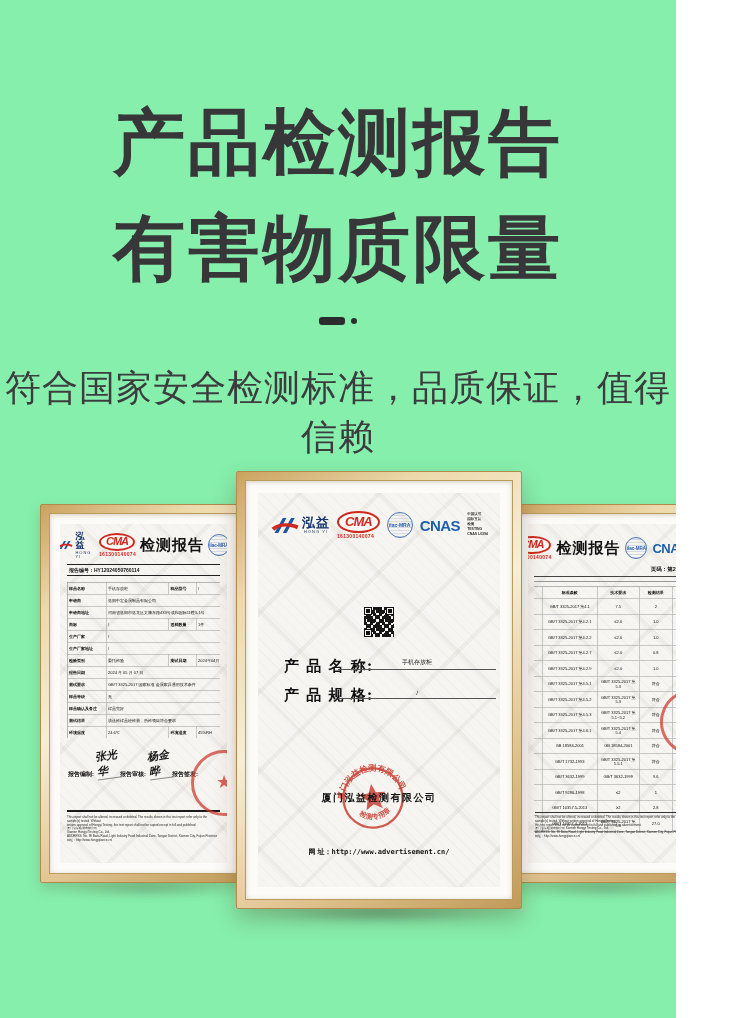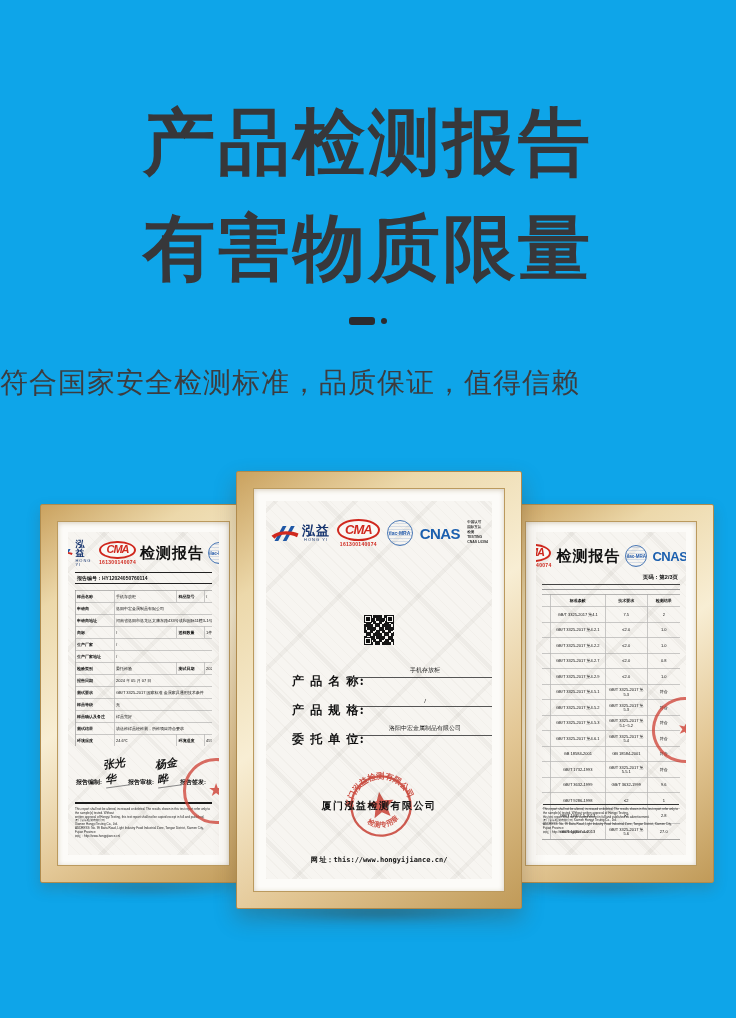--- a/index.html
+++ b/index.html
@@ -1,38 +1,38 @@
 <!DOCTYPE html>
 <html><head>
 <meta charset="utf-8">
 <style>
   html,body{margin:0;padding:0;background:#ffffff;font-family:"Liberation Sans",sans-serif;}
-  .stage{position:relative;width:736px;height:1018px;background:#0ea5e9;overflow:hidden;}
+  .stage{position:relative;width:676px;height:1018px;background:#86efac;overflow:hidden;}
 
   
   .hero-title{position:absolute;left:0;width:100%;text-align:center;font-weight:800;
     font-size:72px;letter-spacing:3px;color:#37373a;line-height:1;}
   .t1{top:106px}.t2{top:212px}
   .divider{position:absolute;top:317px;left:50%;transform:translateX(-50%);
     display:flex;align-items:center;gap:6px;}
   .divider .dash{width:26px;height:8px;border-radius:3px;background:#2c2c2f;}
   .divider .dot{width:6px;height:6px;border-radius:50%;background:#2c2c2f;}
-  .subtitle{position:absolute;top:364px;width:100%;font-size:28px;
+  .subtitle{position:absolute;top:364px;width:100%;text-align:center;font-size:36px;
     color:#3c3c3f;letter-spacing:1px;font-weight:500;}
 
   
   .gshadow{position:absolute;filter:blur(4px);border-radius:50%;
     background:radial-gradient(ellipse at center,rgba(60,55,50,.30),rgba(60,55,50,0) 65%);}
   .sh-left{left:52px;top:880px;width:190px;height:16px;}
   .sh-right{left:510px;top:880px;width:190px;height:16px;}
   .sh-center{left:246px;top:903px;width:268px;height:20px;
     background:radial-gradient(ellipse at center,rgba(55,50,45,.38),rgba(55,50,45,0) 66%);}
 
   
-  .frame{position:absolute;padding:16px;border:1px solid #b08b4d;border-radius:2px;box-sizing:border-box;
+  .frame{position:absolute;padding:8px;border:1px solid #b08b4d;border-radius:2px;box-sizing:border-box;
     background:linear-gradient(145deg,#caa25f 0%,#ecd8aa 20%,#f8eed4 46%,#e3c795 72%,#c09a58 100%);
     box-shadow:0 6px 14px rgba(90,70,40,.22);}
   .f-left{left:40px;top:504px;width:207px;height:379px;z-index:1;}
   .f-right{left:508px;top:504px;width:206px;height:379px;z-index:1;}
   .f-center{left:236px;top:471px;width:286px;height:438px;z-index:3;
     box-shadow:0 10px 22px rgba(80,60,35,.30);}
   .mat{width:100%;height:100%;background:#fcfbf8;border:1px solid #bb9a5e;box-sizing:border-box;
     box-shadow:inset 0 1px 5px rgba(120,90,40,.28);padding:10px;}
   .f-center .mat{padding:12px;}
   .paper{position:relative;width:100%;height:100%;background:#f7f5f1;overflow:hidden;color:#222;}
@@ -45,21 +45,21 @@
   
   .logo-row{position:absolute;left:0;width:100%;display:flex;justify-content:center;align-items:center;z-index:2;}
   .c-logos{top:16px;height:32px;gap:7px;}
   .l-logos{top:8px;height:26px;gap:4px;}
   .r-logos{top:10px;height:28px;gap:5px;}
   .hy-block{display:flex;align-items:center;gap:2px;}
   .hy-txt{display:flex;flex-direction:column;align-items:center;line-height:1;}
   .hy-cn{font-family:"DejaVu Serif",serif;font-weight:700;color:#17356f;font-size:13px;letter-spacing:1px;}
   .l-logos .hy-cn{font-size:9px;}
   .hy-en{font-size:4px;color:#17356f;letter-spacing:1px;margin-top:1px;}
-  .cma-block{display:flex;flex-direction:column;align-items:center;line-height:1;}
+  .cma-block{display:flex;flex-direction:column;align-items:flex-start;line-height:1;}
   .cma-oval{border:2.5px solid #d0281e;border-radius:50%;color:#d0281e;font-weight:800;font-style:italic;
     font-size:13px;line-height:1;padding:2px 6px 3px;letter-spacing:-1px;background:rgba(255,255,255,.4);}
   .l-logos .cma-oval,.r-logos .cma-oval{font-size:11px;padding:1px 5px 2px;border-width:2px;}
   .cma-num{color:#d0281e;font-size:5px;font-weight:700;margin-top:1px;letter-spacing:.3px;}
   .rep-title{font-size:15px;font-weight:800;color:#111;letter-spacing:1px;white-space:nowrap;}
   .ilac{width:24px;height:24px;border-radius:50%;border:1px solid #4a78b5;color:#2a5fae;font-size:5px;
     font-weight:700;display:flex;align-items:center;justify-content:center;flex:none;
     background:repeating-linear-gradient(0deg,rgba(90,130,190,.22) 0 1px,transparent 1px 3px);}
   .l-logos .ilac,.r-logos .ilac{width:20px;height:20px;font-size:4.5px;}
   .cnas{font-size:15px;font-weight:800;color:#1b5fae;letter-spacing:-.5px;}
@@ -70,22 +70,22 @@
   .c-title{position:absolute;top:90px;width:100%;text-align:center;font-family:"DejaVu Serif",serif;
     font-weight:700;font-size:17px;letter-spacing:8px;text-indent:8px;color:#101010;z-index:2;}
   .qr{position:absolute;top:114px;left:50%;margin-left:-15px;width:30px;height:30px;z-index:2;
     background:repeating-conic-gradient(#161616 0 25%,transparent 0 50%) 0 0/6px 6px,
                repeating-conic-gradient(#161616 0 25%,transparent 0 50%) 2px 3px/9px 9px,#f6f4f0;}
   .qr i{position:absolute;width:8px;height:8px;border:1.6px solid #111;background:#f6f4f0;box-sizing:border-box;}
   .qr i::after{content:"";position:absolute;inset:1px;background:#111;}
   .q1{left:0;top:0}.q2{right:0;top:0}.q3{left:0;bottom:0}
   .fields{position:absolute;top:160px;left:0;width:100%;z-index:2;}
   .field{position:relative;height:29px;}
-  .flabel{position:absolute;left:26px;top:12px;font-family:"DejaVu Serif",serif;font-weight:700;
-    font-size:12px;letter-spacing:1px;color:#111;white-space:nowrap;}
+  .flabel{position:absolute;left:26px;top:4px;font-family:"DejaVu Serif",serif;font-weight:700;
+    font-size:15px;letter-spacing:1px;color:#111;white-space:nowrap;}
   .fval{position:absolute;left:80px;width:158px;top:2px;height:15px;border-bottom:1px solid #555;
     text-align:center;font-size:6px;color:#222;display:flex;align-items:flex-end;justify-content:center;padding-bottom:2px;box-sizing:border-box;}
   .stampwrap{position:absolute;left:76px;top:266px;width:78px;height:78px;transform:rotate(-8deg);
     opacity:.92;mix-blend-mode:multiply;z-index:1;}
   .issuer{position:absolute;top:298px;width:100%;text-align:center;font-family:"DejaVu Serif",serif;
     font-weight:700;font-size:10px;letter-spacing:1.5px;color:#111;z-index:2;}
   .site{position:absolute;top:354px;width:100%;text-align:center;font-weight:700;font-size:7px;color:#111;z-index:2;}
   .site .url{font-family:"DejaVu Sans Mono",monospace;}
 
   
@@ -511,40 +511,36 @@
               <span class="flabel">产 品 名 称:</span>
               <span class="fval">手机存放柜</span>
             </div>
 
             <div class="field">
               <span class="flabel">产 品 规 格:</span>
               <span class="fval">/</span>
             </div>
 
 
-            <div class="field">
-              <span class="flabel">委 托 单 位:</span>
-              <span class="fval">洛阳中宏金属制品有限公司</span>
-            </div>
           </div>
         <svg class="stampwrap" viewBox="0 0 100 100">
           <defs>
             <path id="arcTop" d="M 13,52 A 37,37 0 1 1 87,52"></path>
             <path id="arcBot" d="M 23,60 A 30,30 0 0 0 77,60"></path>
           </defs>
           <circle cx="50" cy="50" r="38" fill="none" stroke="#ce3e32" stroke-width="3" opacity="0.9"></circle>
           <text font-size="10.5" font-weight="bold" fill="#ce3e32" opacity="0.95">
             <textPath href="#arcTop" startOffset="4%">厦门泓益检测有限公司</textPath>
           </text>
           <polygon points="50,32 54.7,43.2 66.9,44.4 57.5,52.5 60.4,64.5 50,58 39.6,64.5 42.5,52.5 33.1,44.4 45.3,43.2" fill="#ce3e32" opacity="0.9"></polygon>
           <text font-size="9" font-weight="bold" fill="#ce3e32" opacity="0.95" text-anchor="middle">
             <textPath href="#arcBot" startOffset="50%">检测专用章</textPath>
           </text>
         </svg>
         <div class="issuer">厦门泓益检测有限公司</div>
         <div class="site">
-          <span>网 址：</span><span class="url">this://www.hongyijiance.cn/</span>
+          <span>网 址：</span><span class="url">http://www.advertisement.cn/</span>
         </div>
       </div>
     </div>
   </div>
 
 </div>
 
 </body></html>

